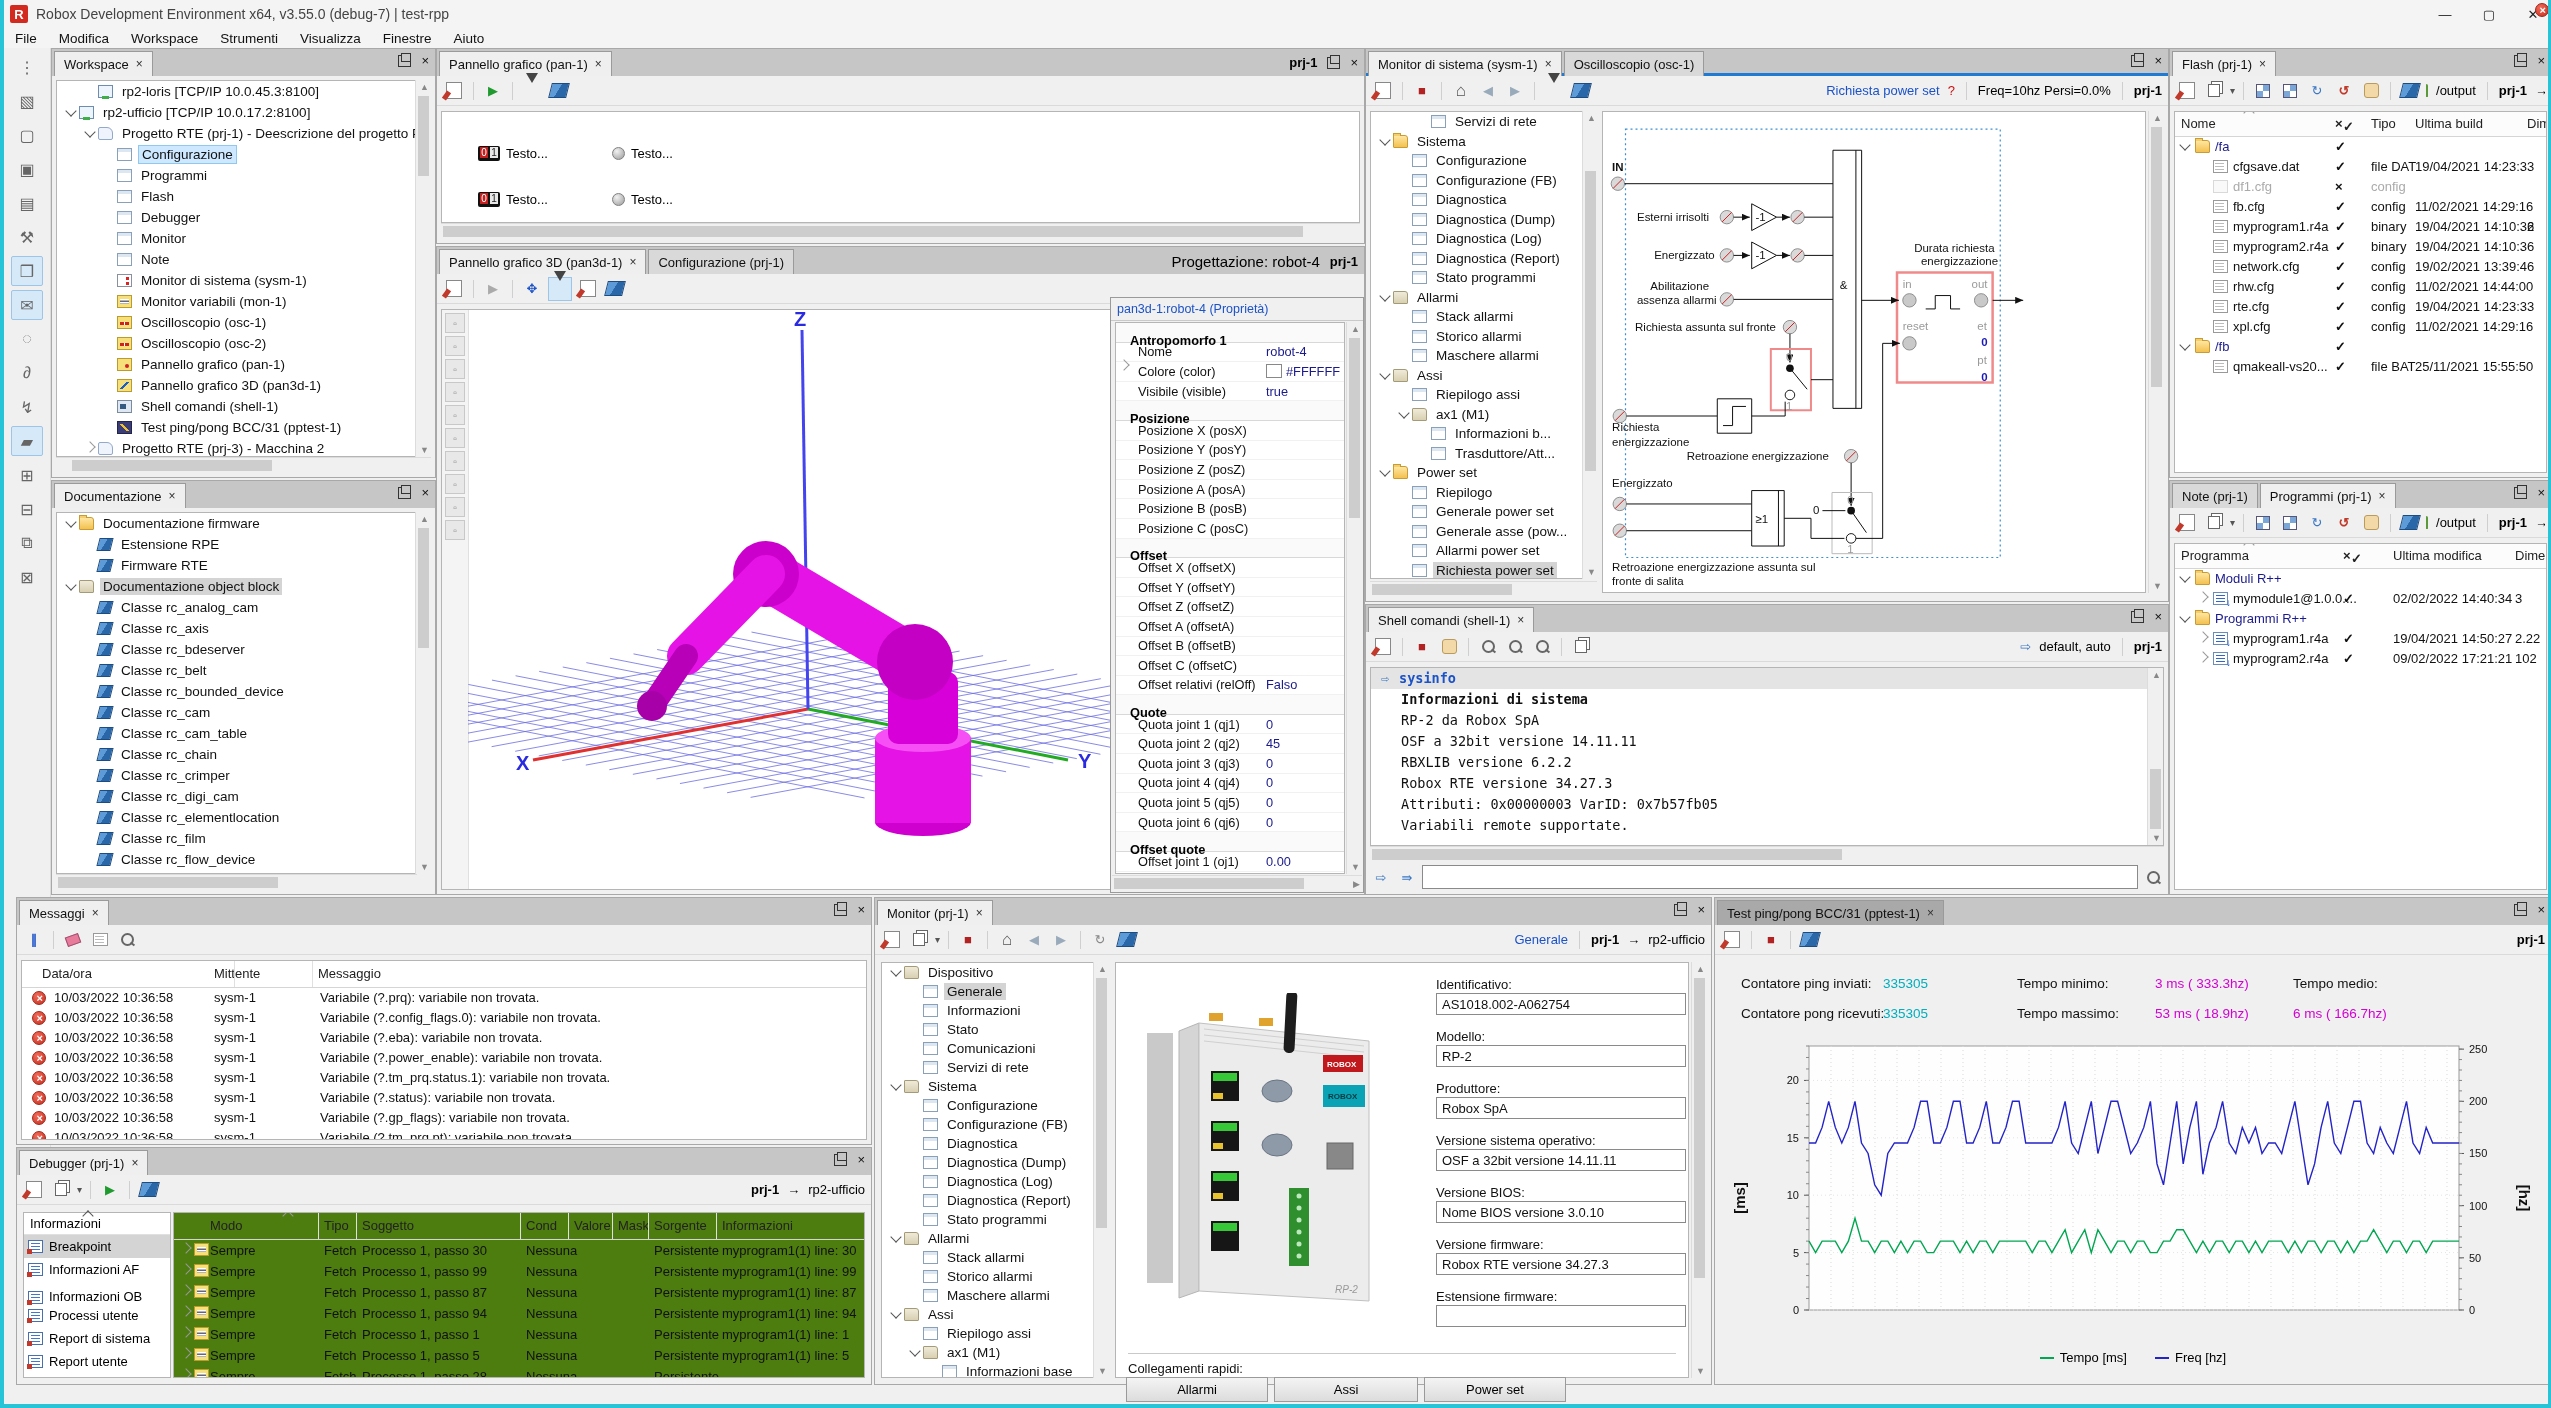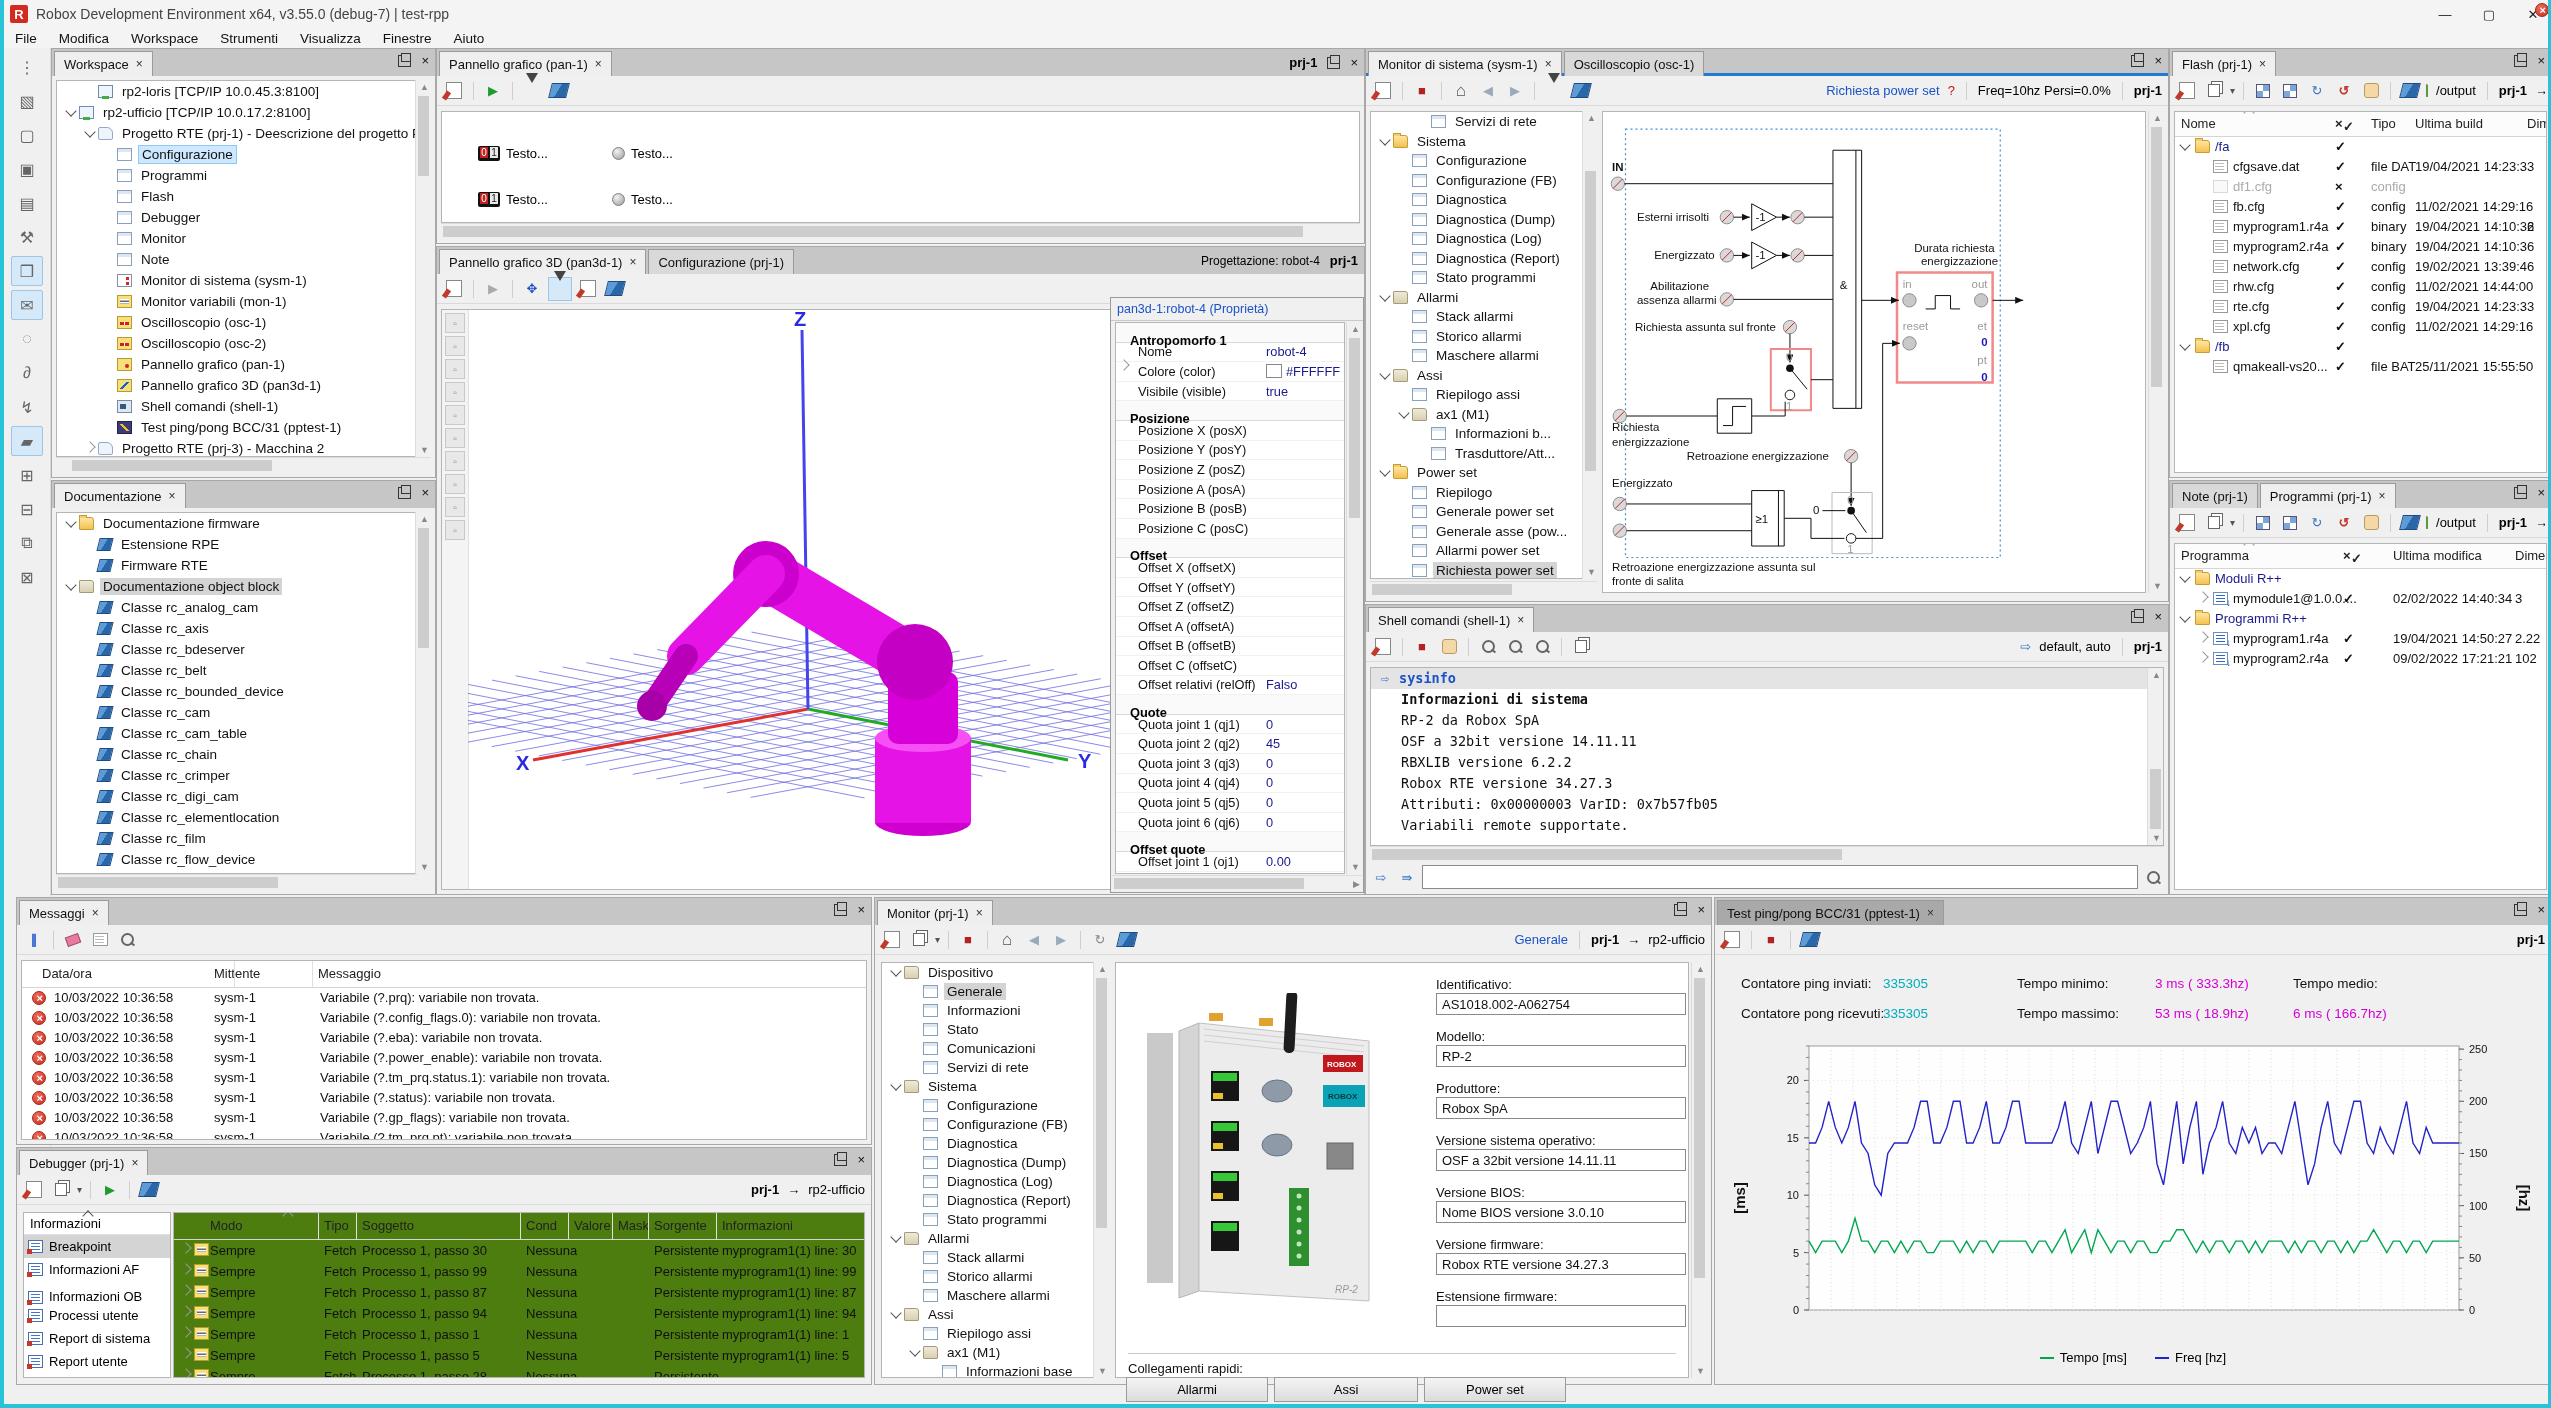--- a/index.html
+++ b/index.html
@@ -469,21 +469,21 @@
   <div class="panel" style="left:432px;top:246px;width:929px;height:649px;">
     <div class="tabbar">
       <span class="tab active">
           <span>Pannello grafico 3D (pan3d-1)</span>
           <span class="x">×</span>
         </span>
       <span class="tab">
           <span>Configurazione (prj-1)</span>
         </span>
       <span class="winbtns">
-        <span style="font-size:12px;"><span>Progettazione: robot-4</span></span>
+        <span style="font-size:15px;"><span>Progettazione: robot-4</span></span>
         <span class="bold" style="font-size:13px;">prj-1</span>
       </span>
     </div>
     <div class="toolbar">
       <span class="tbi">
           <span class="note-i"></span>
         </span>
       <span class="tbsep"></span>
       <span class="tbi" style="color:#aaa;">▶</span>
       <span class="tbsep"></span>

